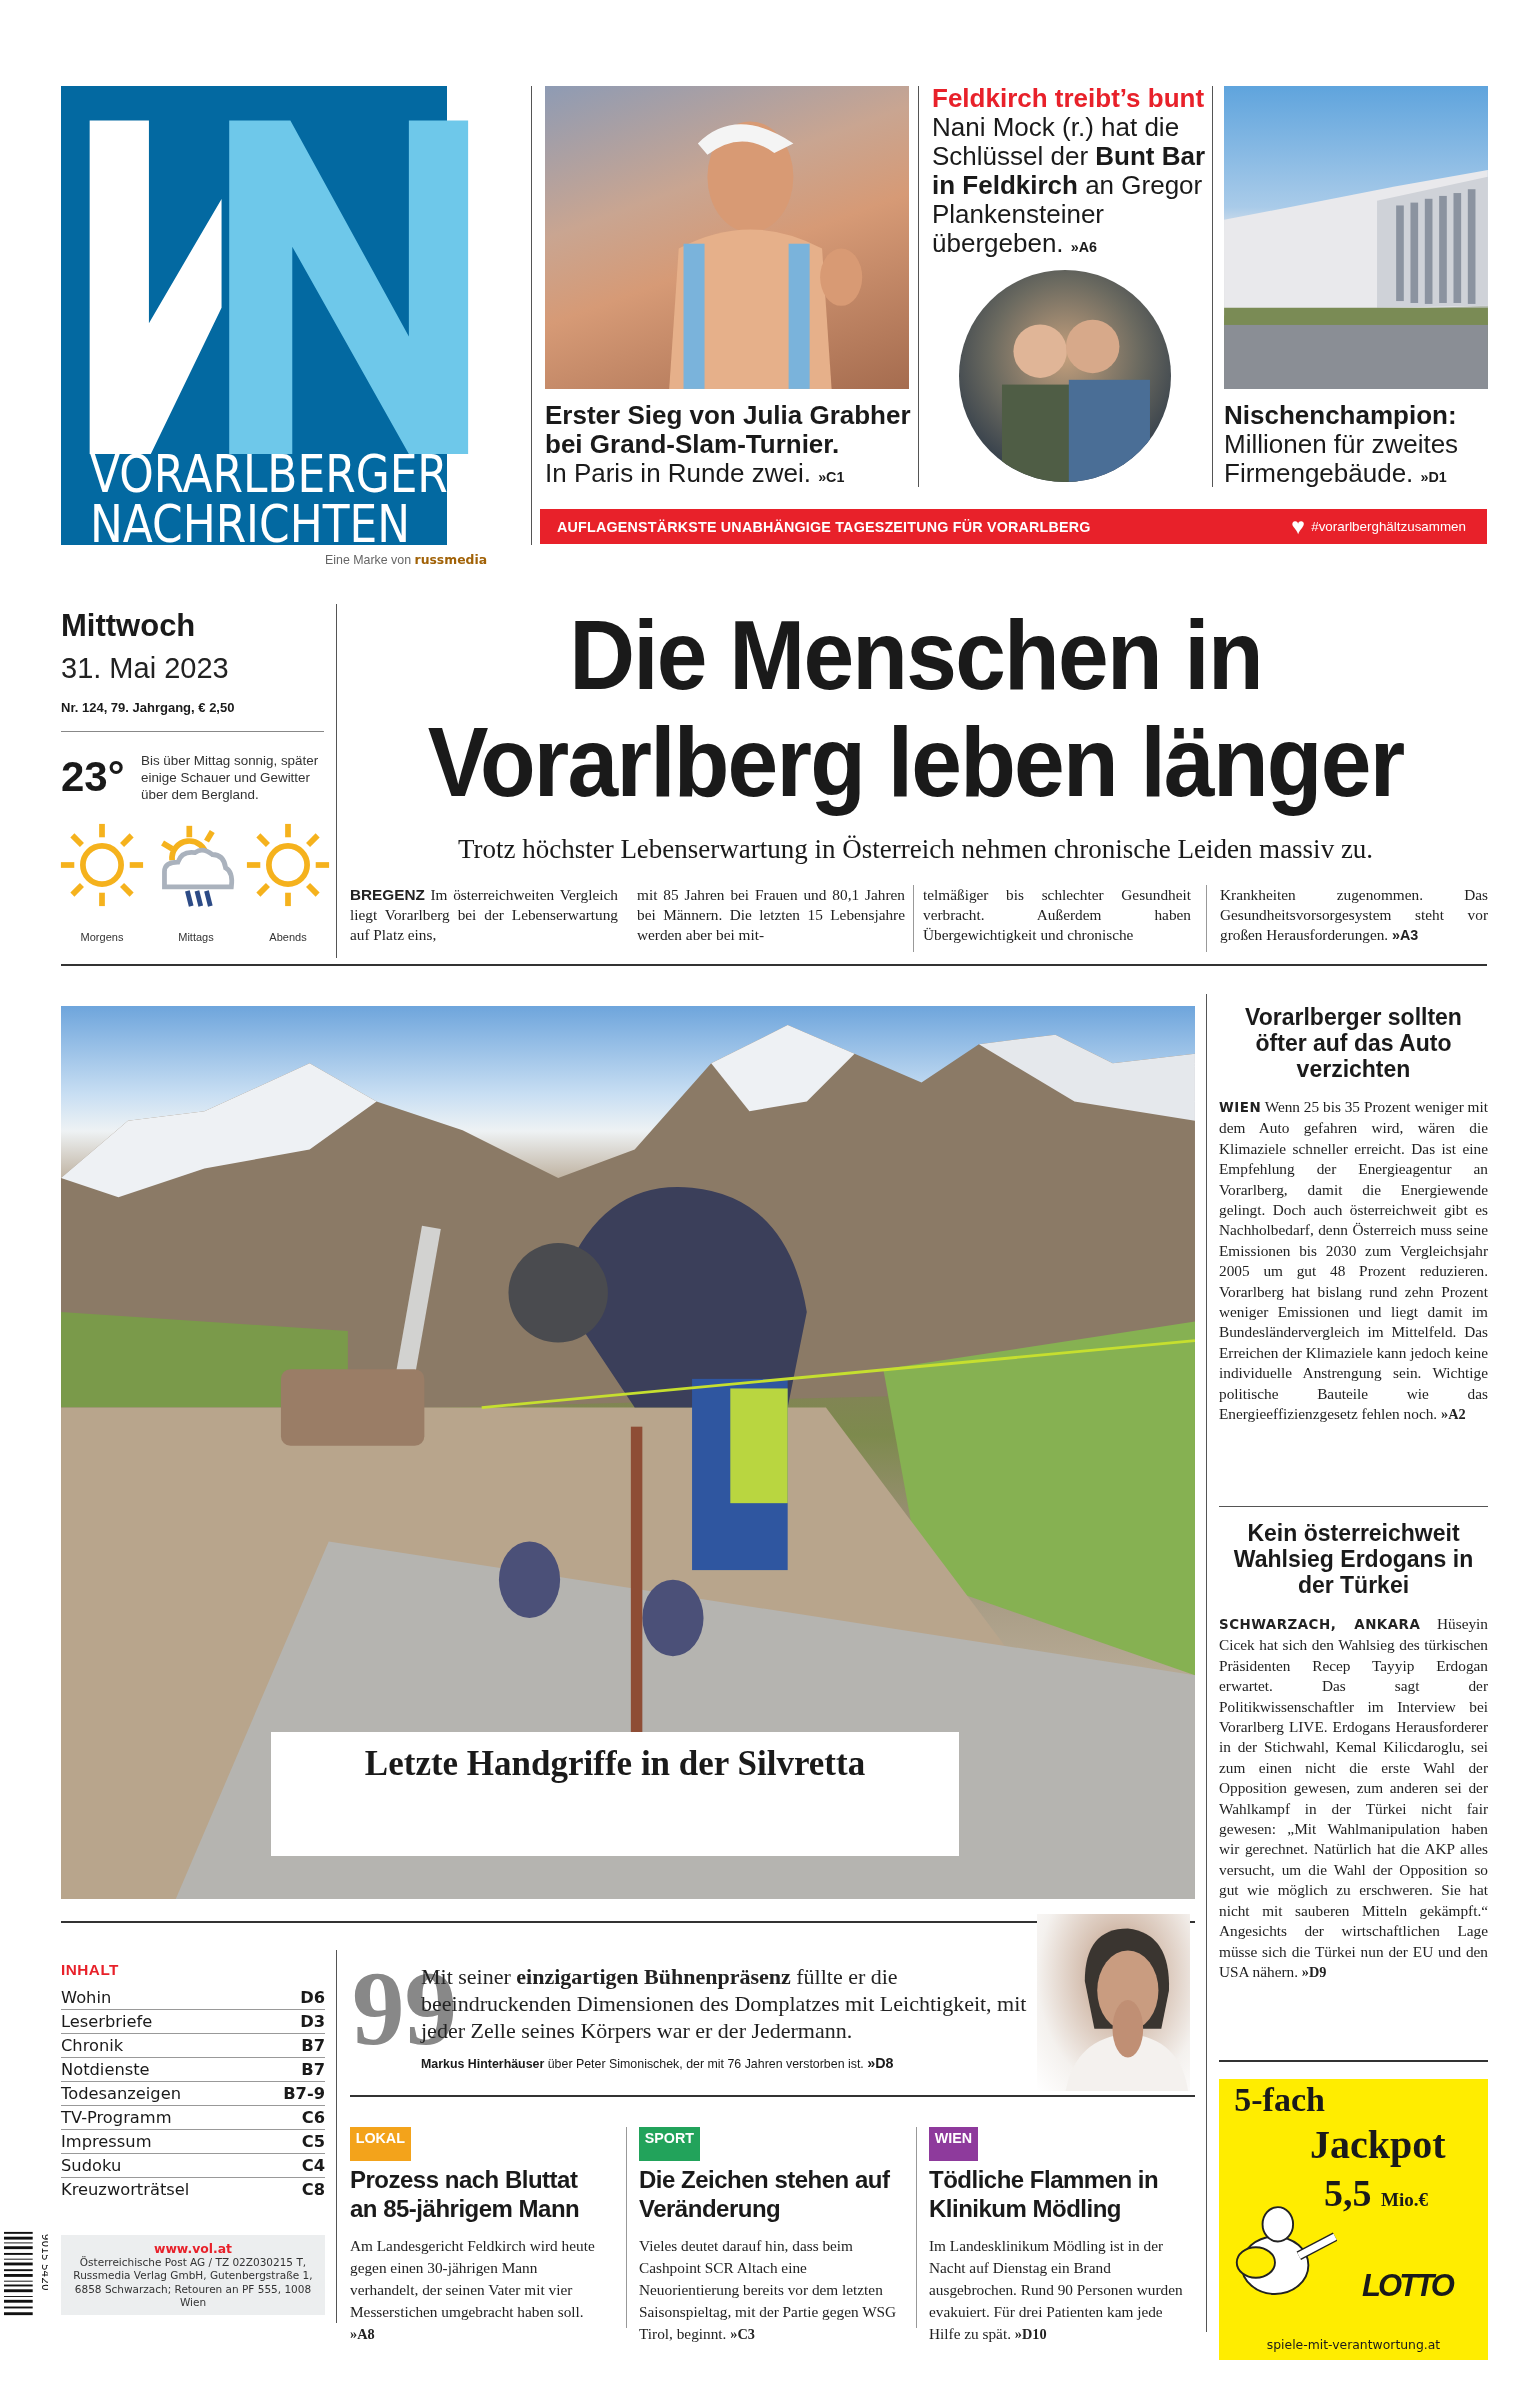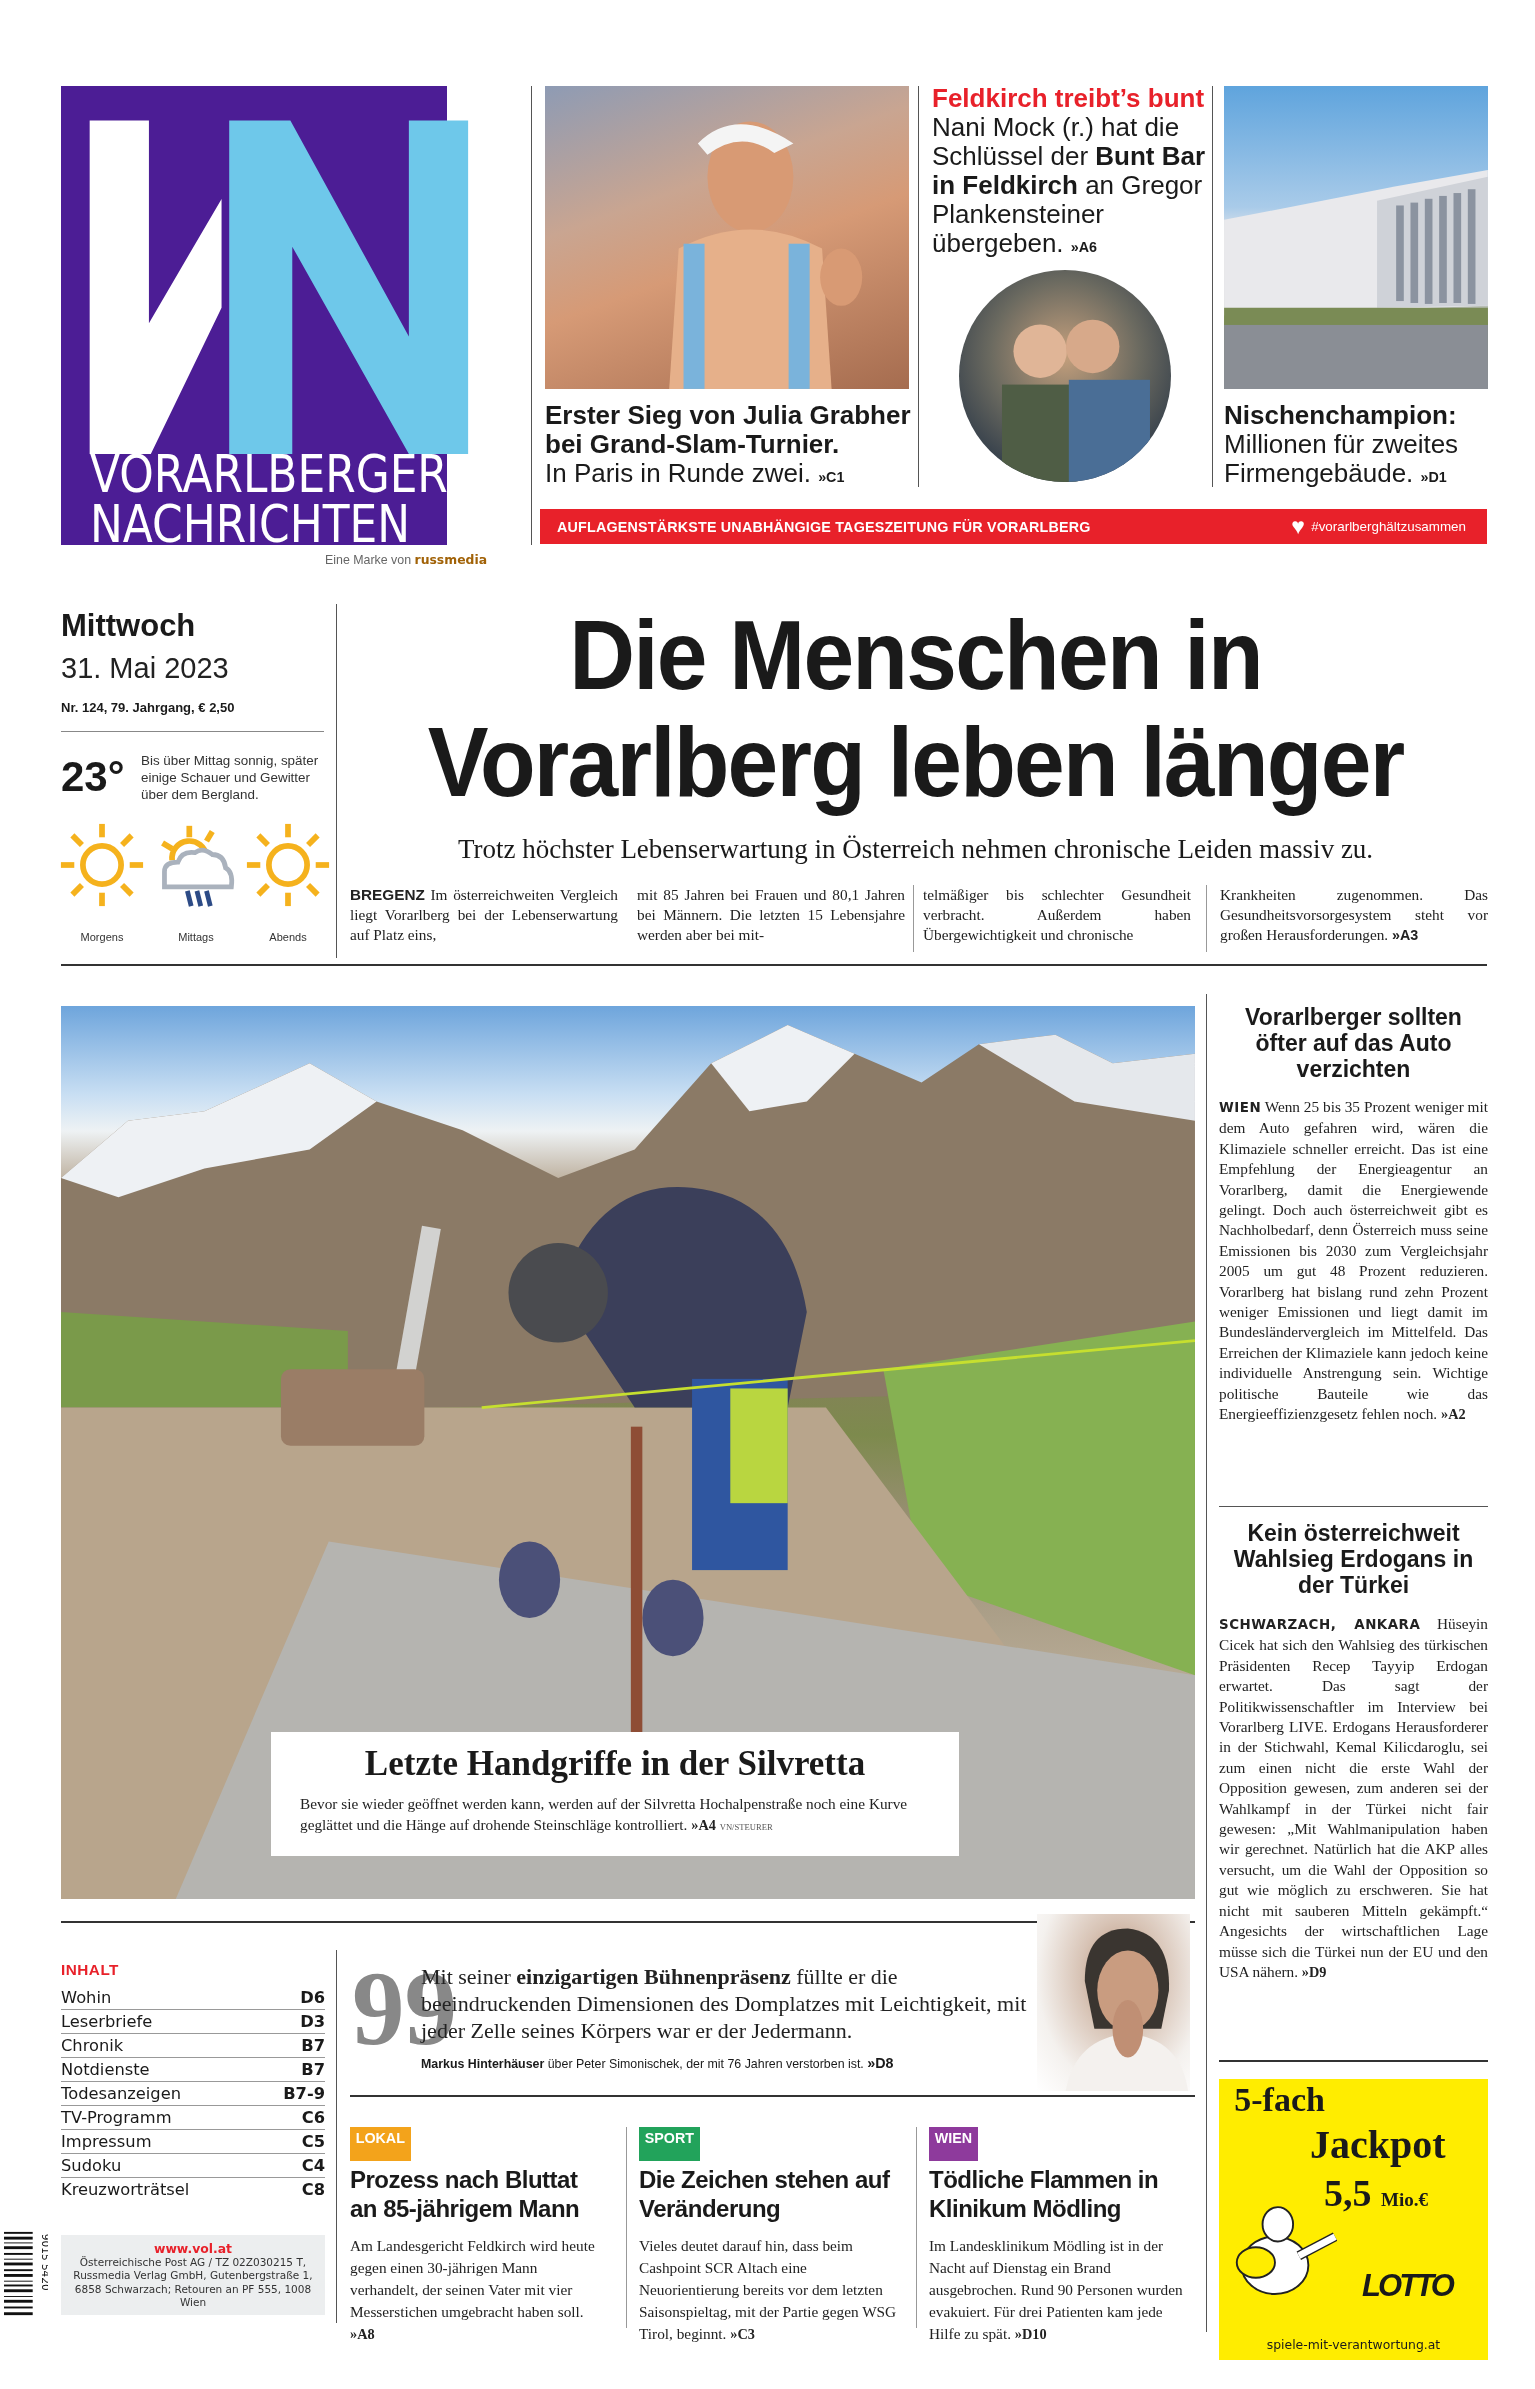--- a/index.html
+++ b/index.html
@@ -4,21 +4,21 @@
 <style>
   *{box-sizing:border-box;margin:0;padding:0}
   body{width:1535px;height:2390px;background:#fff;position:relative;overflow:hidden;font-family:"Liberation Sans",sans-serif;color:#1a1a1a}
   .abs{position:absolute}
   .sans{font-family:"DejaVu Sans","Liberation Sans",sans-serif}
   .serif{font-family:"Liberation Serif","DejaVu Serif",serif}
   .vline{position:absolute;width:1px;background:#555}
   .hline{position:absolute;height:1.9px;background:#333}
 
   
-  #logo{left:61px;top:86px;width:386px;height:459px;background:#4c1d95}
+  #logo{left:61px;top:86px;width:386px;height:459px;background:#0369a1}
   #logo svg{position:absolute;left:0;top:0}
   #logo .lt{position:absolute;left:29px;color:#fff;font-size:51px;letter-spacing:0px;line-height:1;font-family:"DejaVu Sans",sans-serif;transform:scaleX(0.86);transform-origin:left}
   #brandline{left:325px;top:552px;font-size:12.4px;color:#666}
   #brandline b{font-family:"DejaVu Sans",sans-serif;color:#a16207;letter-spacing:0px;font-weight:700}
 
   
   .photo{position:absolute;overflow:hidden}
   #tennis{left:545px;top:86px;width:364px;height:303px;background:linear-gradient(160deg,#8e9bb4 0%,#c9a591 35%,#d69a76 55%,#a56c4f 100%)}
   #building{left:1224px;top:86px;width:264px;height:303px;background:linear-gradient(180deg,#5fa4dd 0%,#a9cbe9 40%,#e7e7ea 50%,#cfd1d6 70%,#7b8a5d 80%,#8b8f95 100%)}
   #tennis-cap{left:545px;top:401px;width:373px;font-size:26px;line-height:29px;font-weight:bold}
@@ -257,25 +257,20 @@
     <circle cx="520" cy="300" r="52" fill="#4a4b4f"></circle>
     <rect x="660" y="390" width="100" height="200" fill="#2f56a0"></rect>
     <rect x="700" y="400" width="60" height="120" fill="#b9d640"></rect>
     <ellipse cx="490" cy="600" rx="32" ry="40" fill="#4b5078"></ellipse>
     <ellipse cx="640" cy="640" rx="32" ry="40" fill="#4b5078"></ellipse>
     <rect x="596" y="440" width="12" height="380" fill="#8e4d35"></rect>
     <line x1="440" y1="420" x2="1186" y2="350" stroke="#c6df2f" stroke-width="3"></line>
   </svg>
   <div id="mp-caption">
     <div class="t serif">Letzte Handgriffe in der Silvretta</div>
-    <div class="d serif">
-      <span>Bevor sie wieder geöffnet werden kann, werden auf der Silvretta Hochalpenstraße noch eine Kurve geglättet und die Hänge auf drohende Steinschläge kontrolliert.</span>
-      <b class="ref">»A4</b>
-      <span class="credit">VN/STEURER</span>
-    </div>
   </div>
 </div>
 
 <div class="vline" style="left:1206px;top:994px;height:1338px"></div>
 
 <div class="rhead" style="top:1004px">Vorarlberger sollten öfter auf das Auto verzichten</div>
 <div class="rbody serif" style="top:1097px"><span class="dl">WIEN</span><span> Wenn 25 bis 35 Prozent weniger mit dem Auto gefahren wird, wären die Klimaziele schneller erreicht. Das ist eine Empfehlung der Energieagentur an Vorarlberg, damit die Energiewende gelingt. Doch auch österreichweit gibt es Nachholbedarf, denn Österreich muss seine Emissionen bis 2030 zum Vergleichsjahr 2005 um gut 48 Prozent reduzieren. Vorarlberg hat bislang rund zehn Prozent weniger Emissionen und liegt damit im Bundesländervergleich im Mittelfeld. Das Erreichen der Klimaziele kann jedoch keine individuelle Anstrengung sein. Wichtige politische Bauteile wie das Energieeffizienzgesetz fehlen noch.</span> <b class="ref">»A2</b></div>
 <div class="hline" style="left:1219px;top:1506px;width:269px;height:1px;background:#555"></div>
 
 <div class="rhead" style="top:1520px">Kein österreichweit Wahlsieg Erdogans in der Türkei</div>

